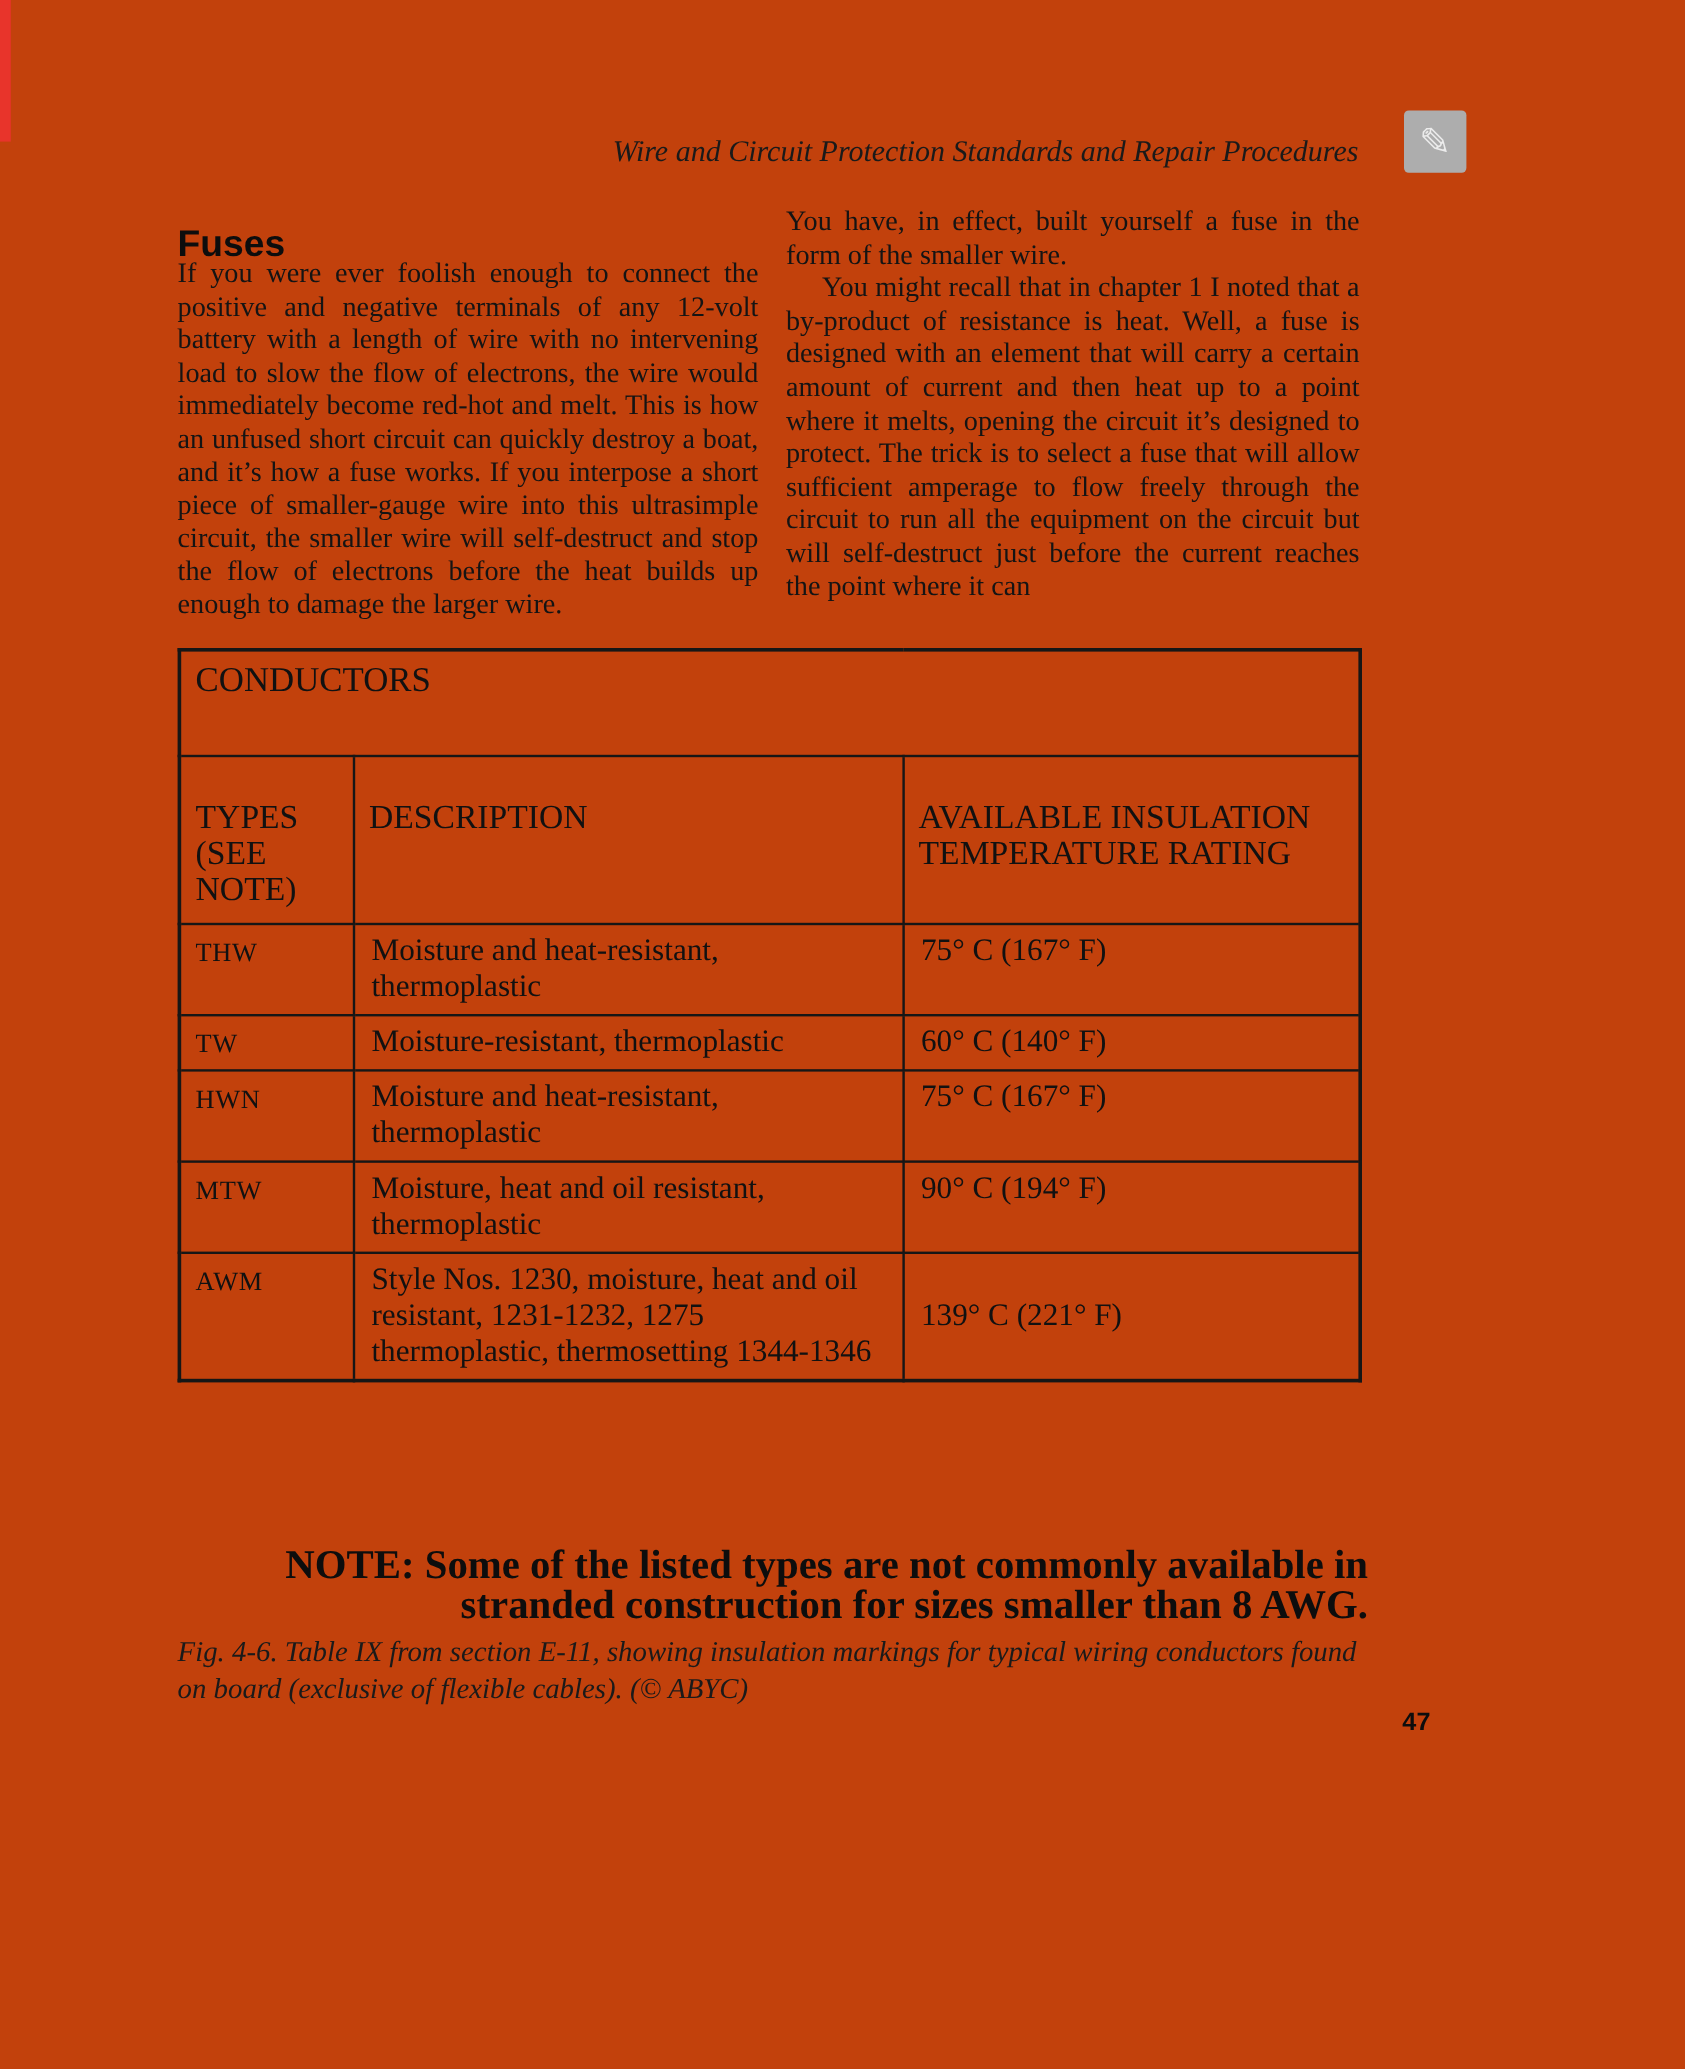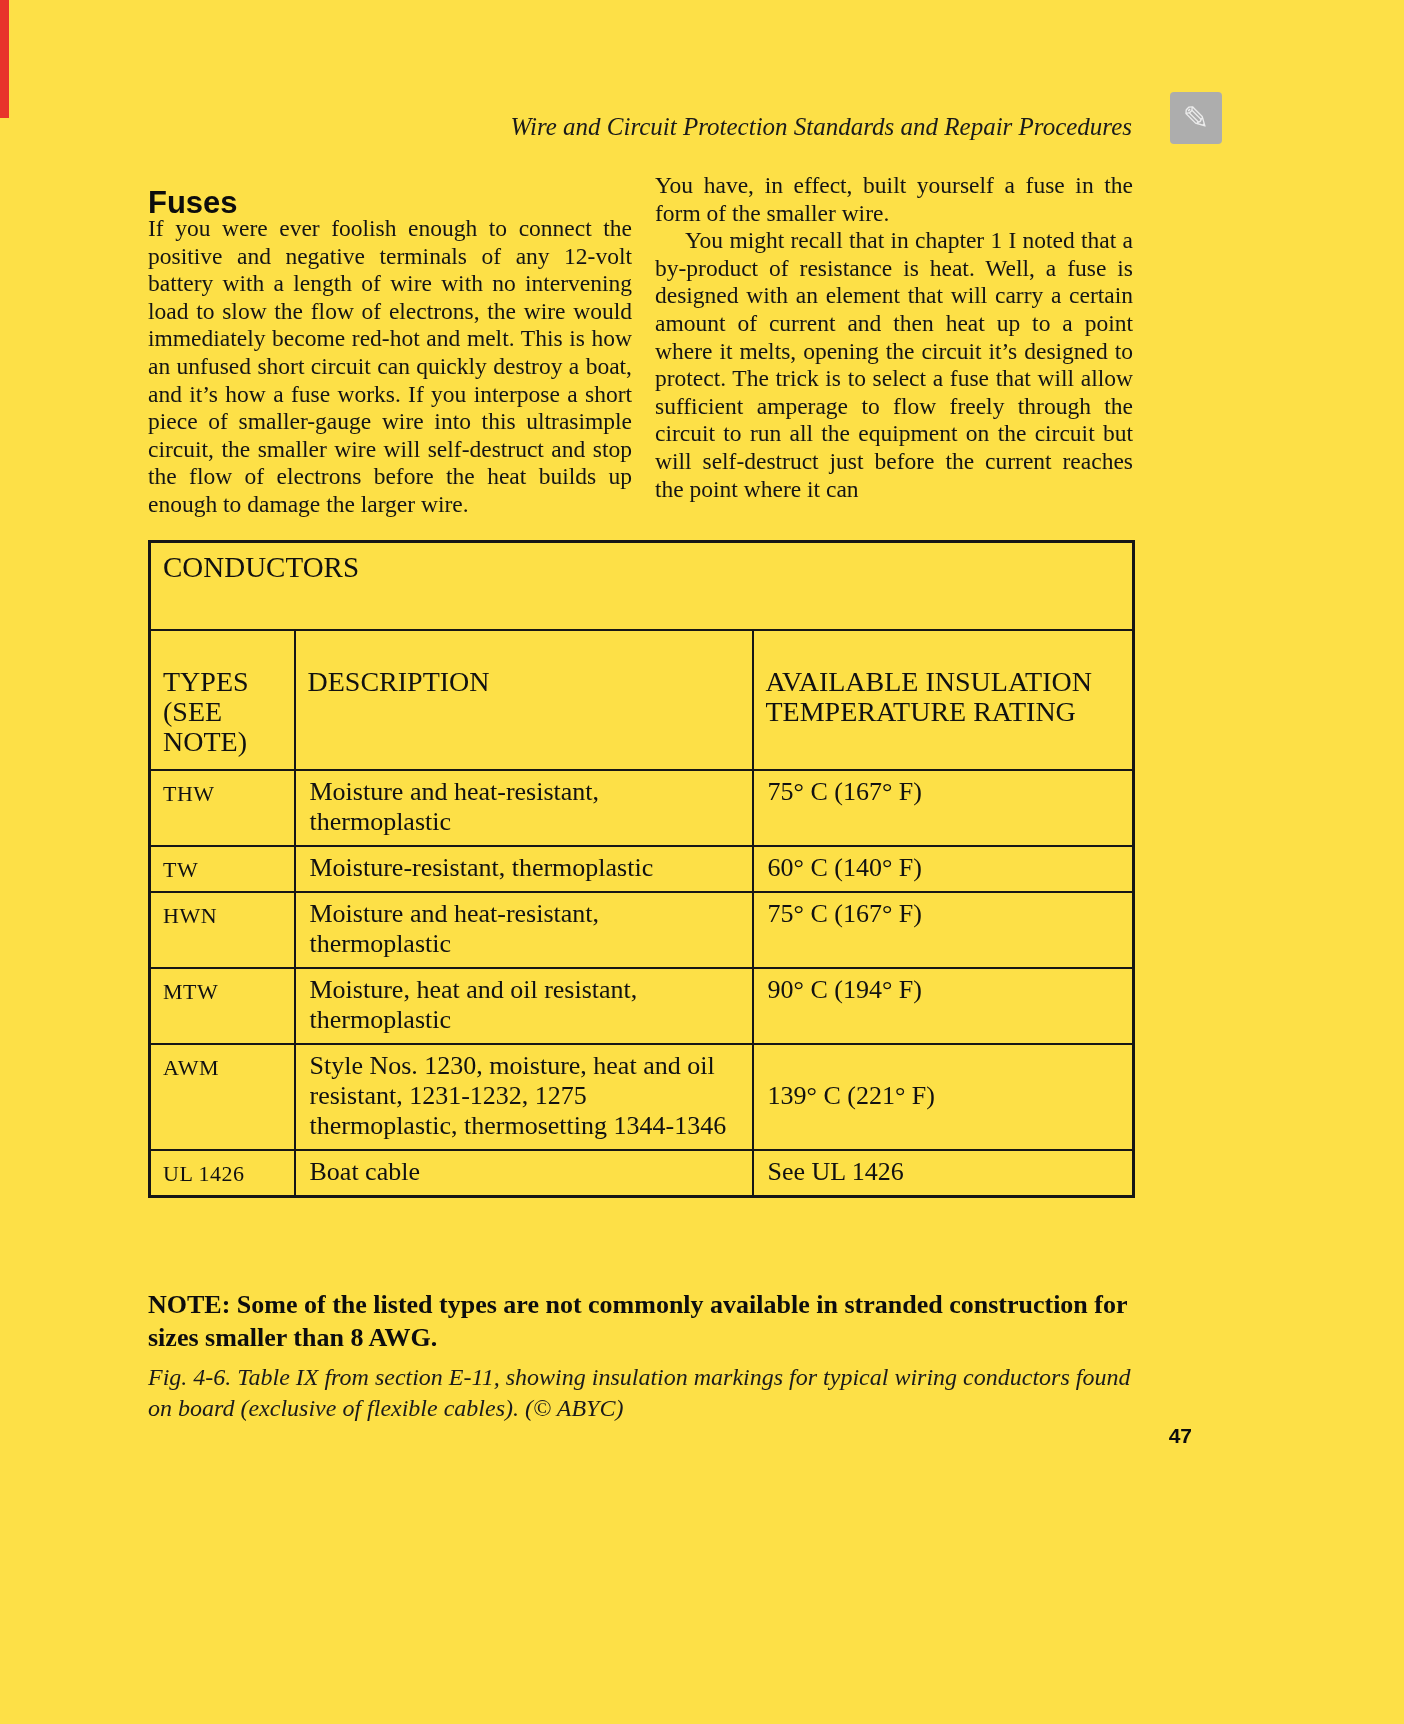--- a/index.html
+++ b/index.html
@@ -1,19 +1,19 @@
 <!DOCTYPE html>
 <html><head>
 <meta charset="utf-8">
 <style>
   html,body{margin:0;padding:0;background:#888;}
   .page{
     position:relative;
     width:1404px;height:1724px;
-    background:#fde047;
+    background:#c2410c;
     font-family:"Liberation Serif", serif;
     color:#111;
     overflow:hidden;
     margin:0 auto;
   }
   .edge-mark{
     position:absolute;left:0;top:0;width:9px;height:118px;
     background:#e8342b;
   }
   .running-head{
@@ -79,23 +79,24 @@
   td.desc, td.rating{
     font-size:26px;
     line-height:30px;
     padding:6px 12px 8px 14px;
   }
   tr.row-awm td.rating{vertical-align:middle;}
   col.c1{width:145px;} col.c2{width:458px;} col.c3{width:381px;}
   .note-block{
     position:absolute;left:148px;top:1288px;width:992px;
     font-weight:bold;
-    font-size:26px;
+    font-size:34px;
     line-height:33px;
     color:#0d0d0d;
+    text-align:right;
   }
   .caption{
     position:absolute;left:148px;top:1362px;width:992px;
     font-style:italic;
     font-size:24px;
     line-height:31px;
     color:#1a1a1a;
   }
   .page-number{
     position:absolute;right:212px;top:1424px;
@@ -160,25 +161,20 @@
       <tr>
         <td class="type">MTW</td>
         <td class="desc">Moisture, heat and oil resistant, thermoplastic</td>
         <td class="rating">90° C (194° F)</td>
       </tr>
       <tr class="row-awm">
         <td class="type">AWM</td>
         <td class="desc">Style Nos. 1230, moisture, heat and oil resistant, 1231-1232, 1275 thermoplastic, thermosetting 1344-1346</td>
         <td class="rating">139° C (221° F)</td>
       </tr>
-      <tr>
-        <td class="type">UL 1426</td>
-        <td class="desc">Boat cable</td>
-        <td class="rating">See UL 1426</td>
-      </tr>
     </tbody>
   </table>
 
   <div class="note-block">NOTE: Some of the listed types are not commonly available in stranded construction for sizes smaller than 8 AWG.</div>
 
   <div class="caption">Fig. 4-6. Table IX from section E-11, showing insulation markings for typical wiring conductors found on board (exclusive of flexible cables). (© ABYC)</div>
 
   <div class="page-number">47</div>
 
 </div>

